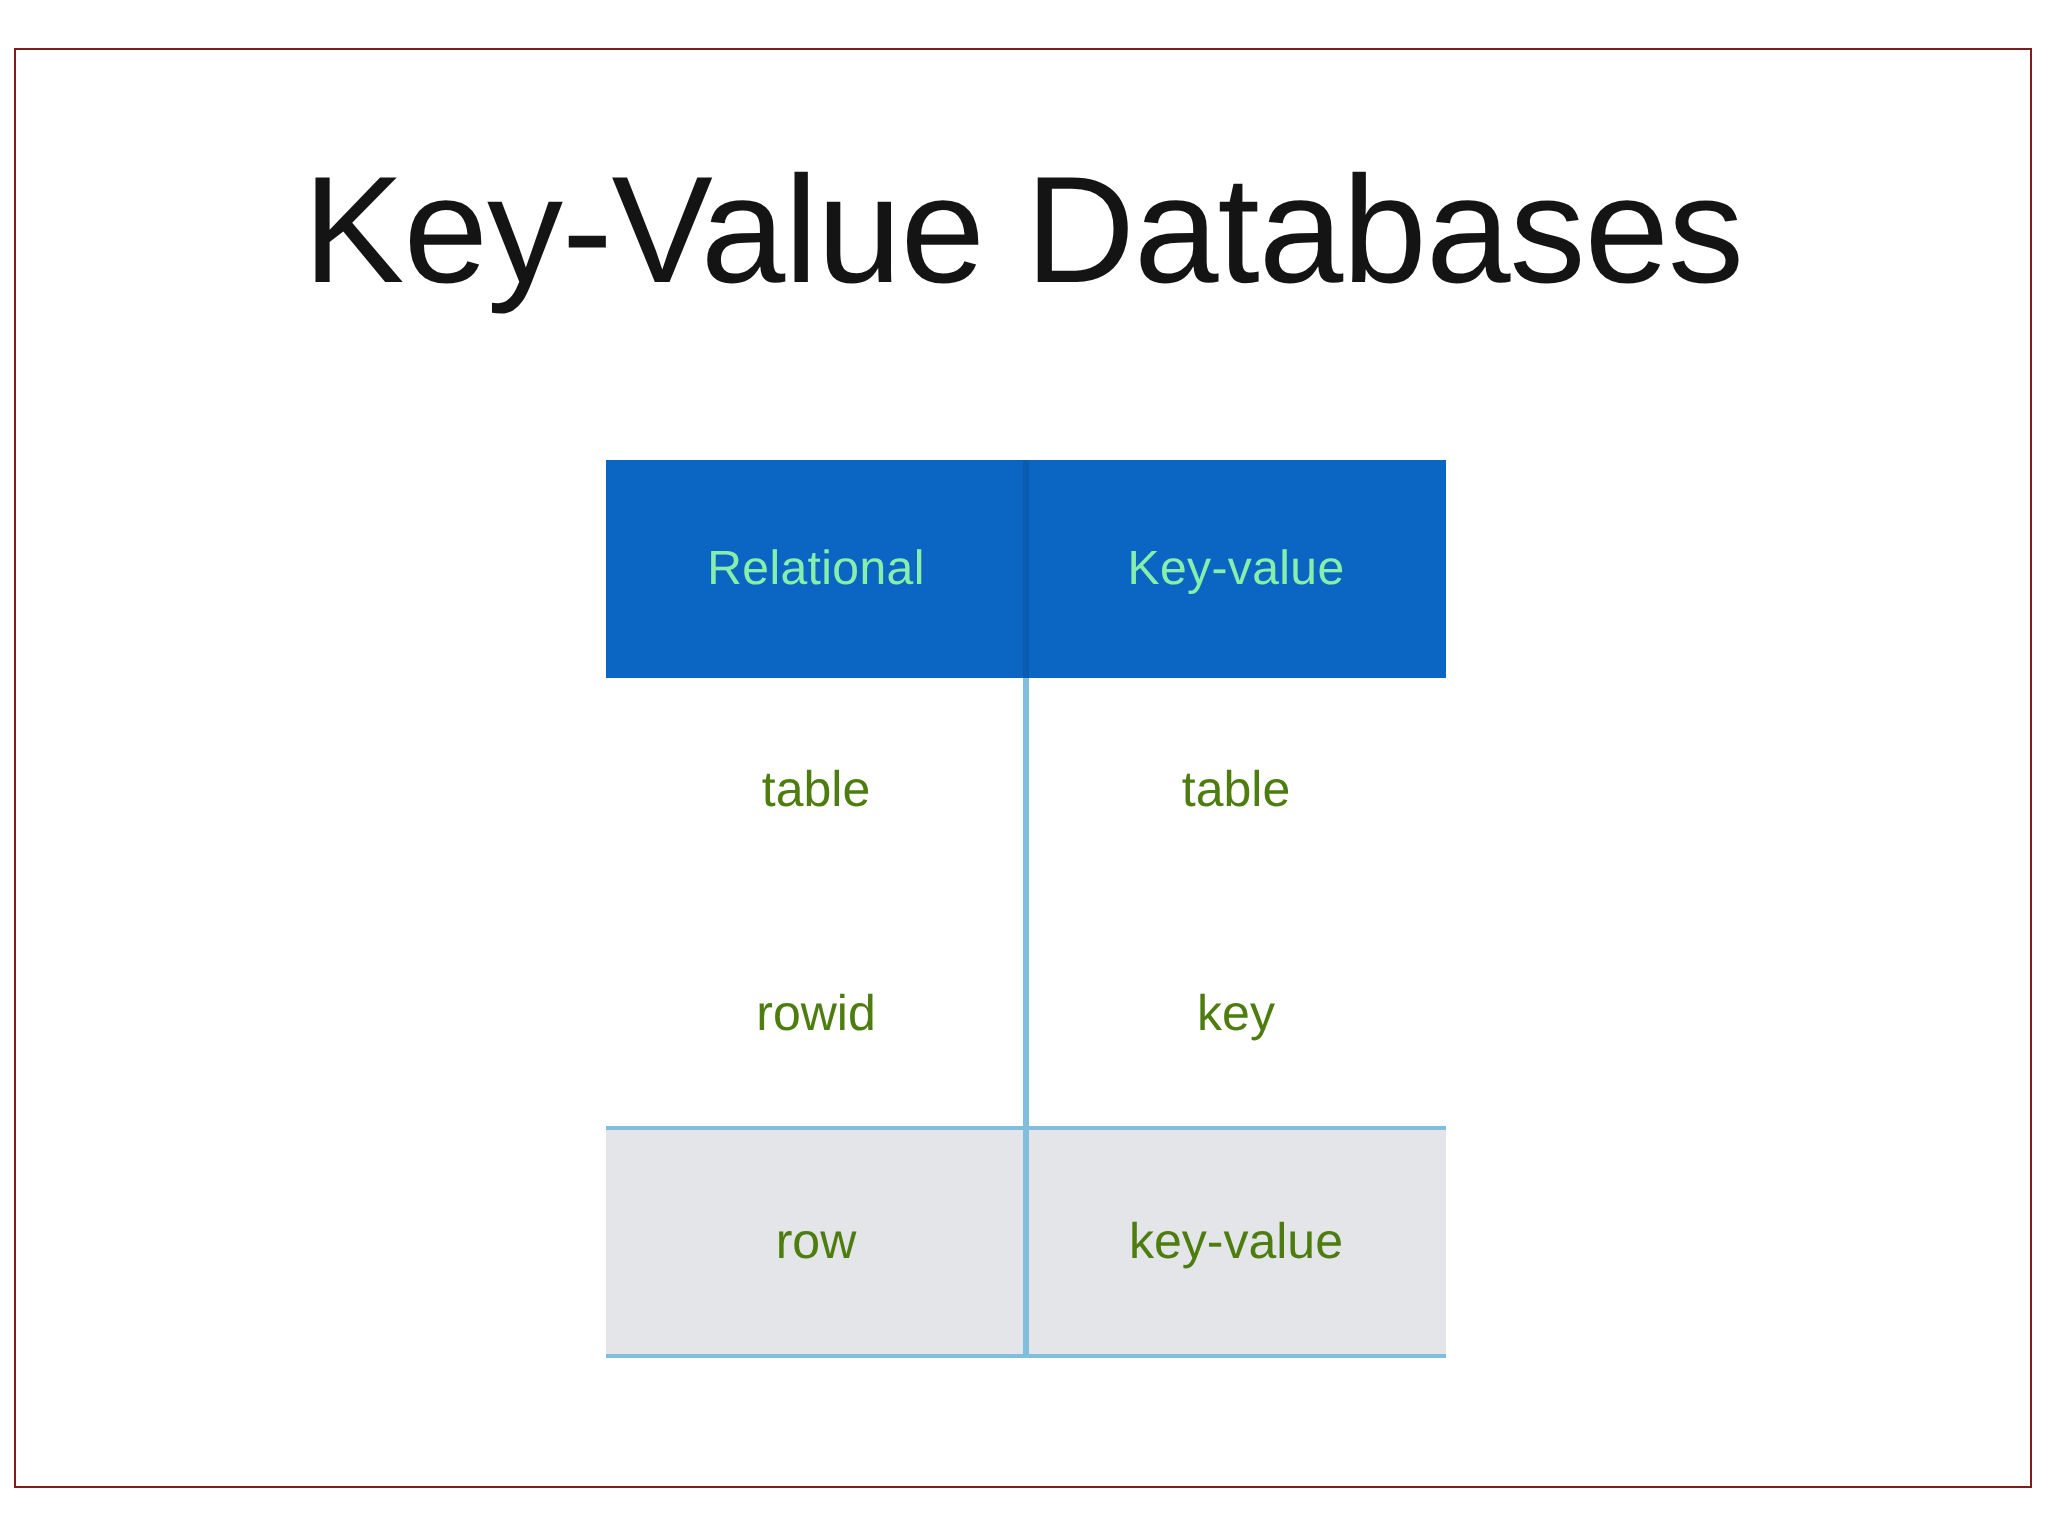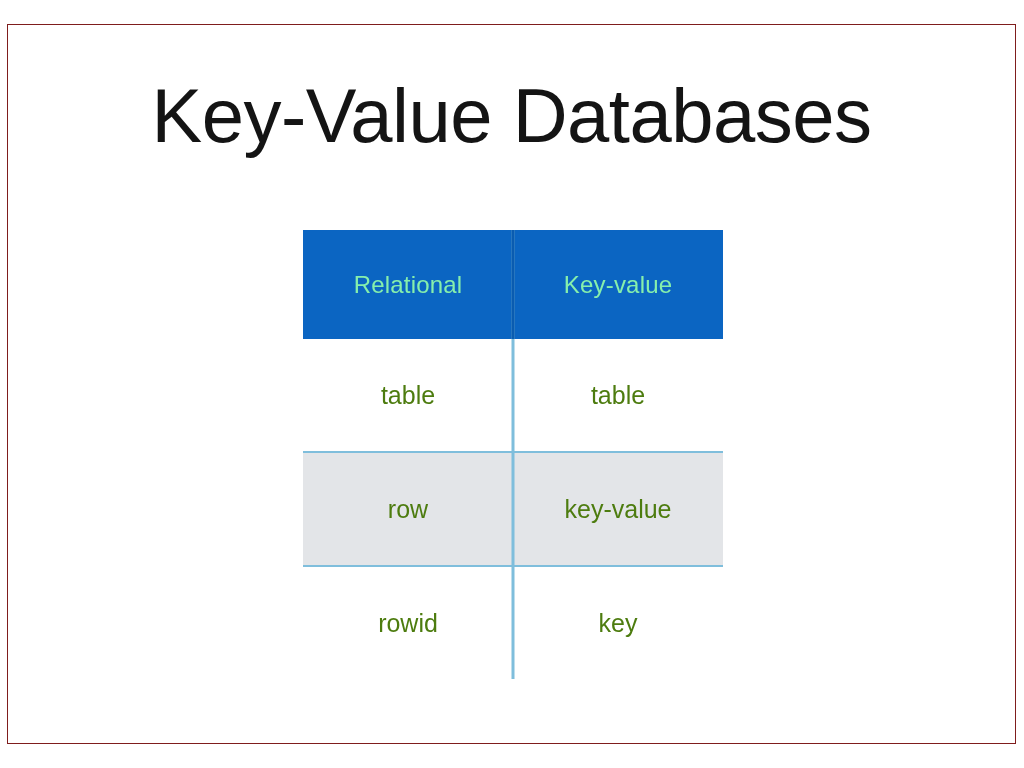--- a/index.html
+++ b/index.html
@@ -143,28 +143,28 @@
         <div class="head-cell">Key-value</div>
       </div>
 
       <div class="table-body">
 
         <div class="table-row">
           <div class="cell">table</div>
           <div class="cell">table</div>
         </div>
 
+        <div class="table-row">
+          <div class="cell">rowid</div>
+          <div class="cell">key</div>
+        </div>
+
         <div class="table-row shaded">
           <div class="cell">row</div>
           <div class="cell">key-value</div>
-        </div>
-
-        <div class="table-row">
-          <div class="cell">rowid</div>
-          <div class="cell">key</div>
         </div>
 
       </div>
 
       <div class="col-divider">
         <div class="divider-head"></div>
       </div>
 
     </div>
   </div>

